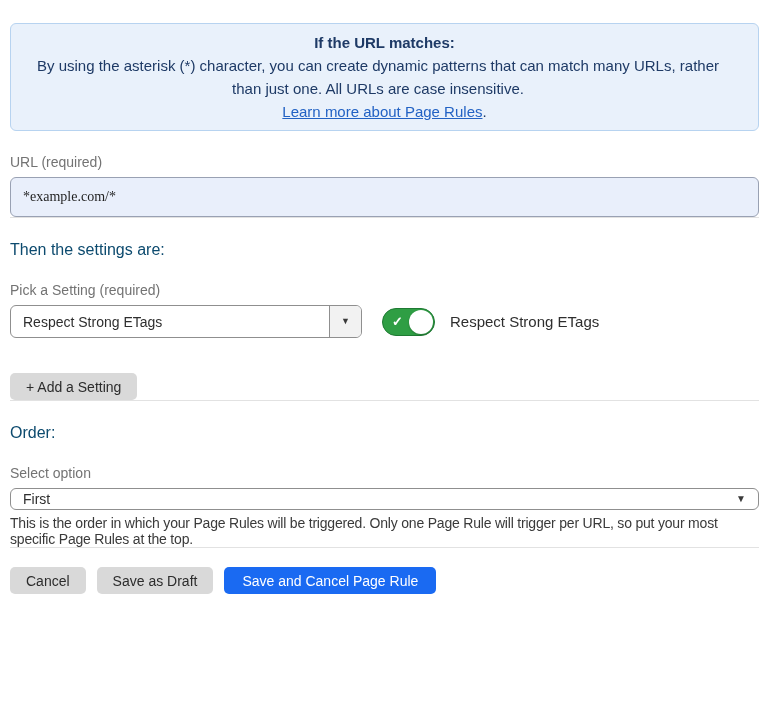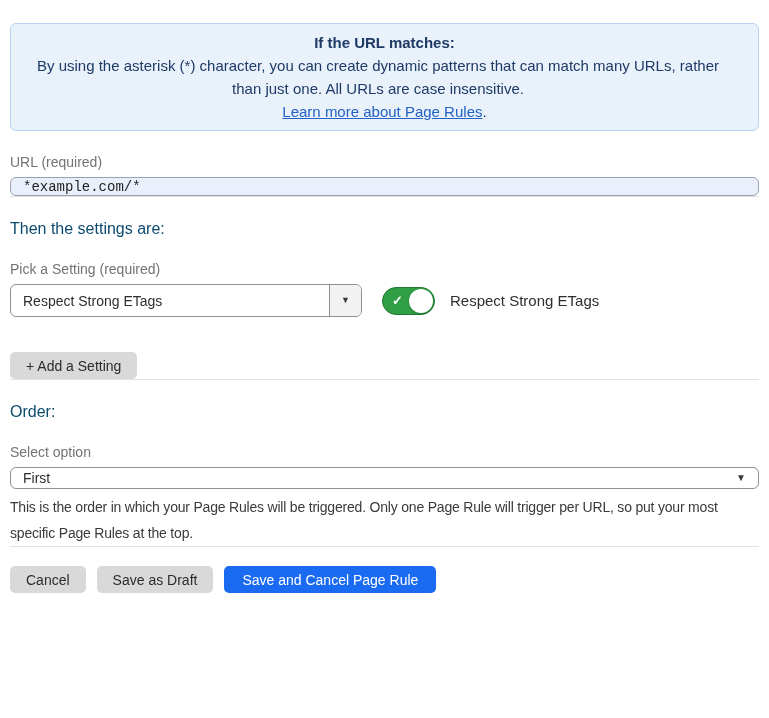--- a/index.html
+++ b/index.html
@@ -37,27 +37,27 @@
   .info-link-line span { color: #1e3a66; }
 
   .field-label {
     display: block;
     font-size: 14px; color: #737373;
     margin: 23px 0 7px 0;
   }
 
   .url-input {
     display: block;
-    width: 100%; height: 19px;
+    width: 100%; height: 40px;
     background: #e9effb;
     border: 1px solid #99a1b3;
     border-radius: 6px;
     padding: 0 12px;
     font-size: 14px; color: #1f1f1f;
-    font-family: Liberation Mono, monospace;
+    font-family: Liberation Serif, serif;
     outline: none;
   }
 
   hr.divider {
     border: none; border-top: 1px solid #e2e2e2;
     margin: 0;
   }
   .divider-1 { margin-top: 35px; }
   .divider-2 { margin-top: 17px; }
   .divider-3 { margin-top: 11px; }
@@ -144,21 +144,21 @@
     border-radius: 6px;
     padding: 0 12px;
     cursor: pointer;
   }
   .select-full .select-value { font-size: 14px; color: #2e2e2e; }
   .select-full .caret-down { margin-left: auto; font-size: 10px; }
 
   .help-text {
     margin: 5px 0 0 0;
     font-size: 14px; color: #3a3a3a;
-    line-height: 26px;
+    line-height: 16px;
     letter-spacing: -0.2px;
     max-width: 749px;
   }
 
   .footer-actions {
     display: flex; align-items: center;
     margin-top: 19px;
     gap: 11px;
   }
 </style>

